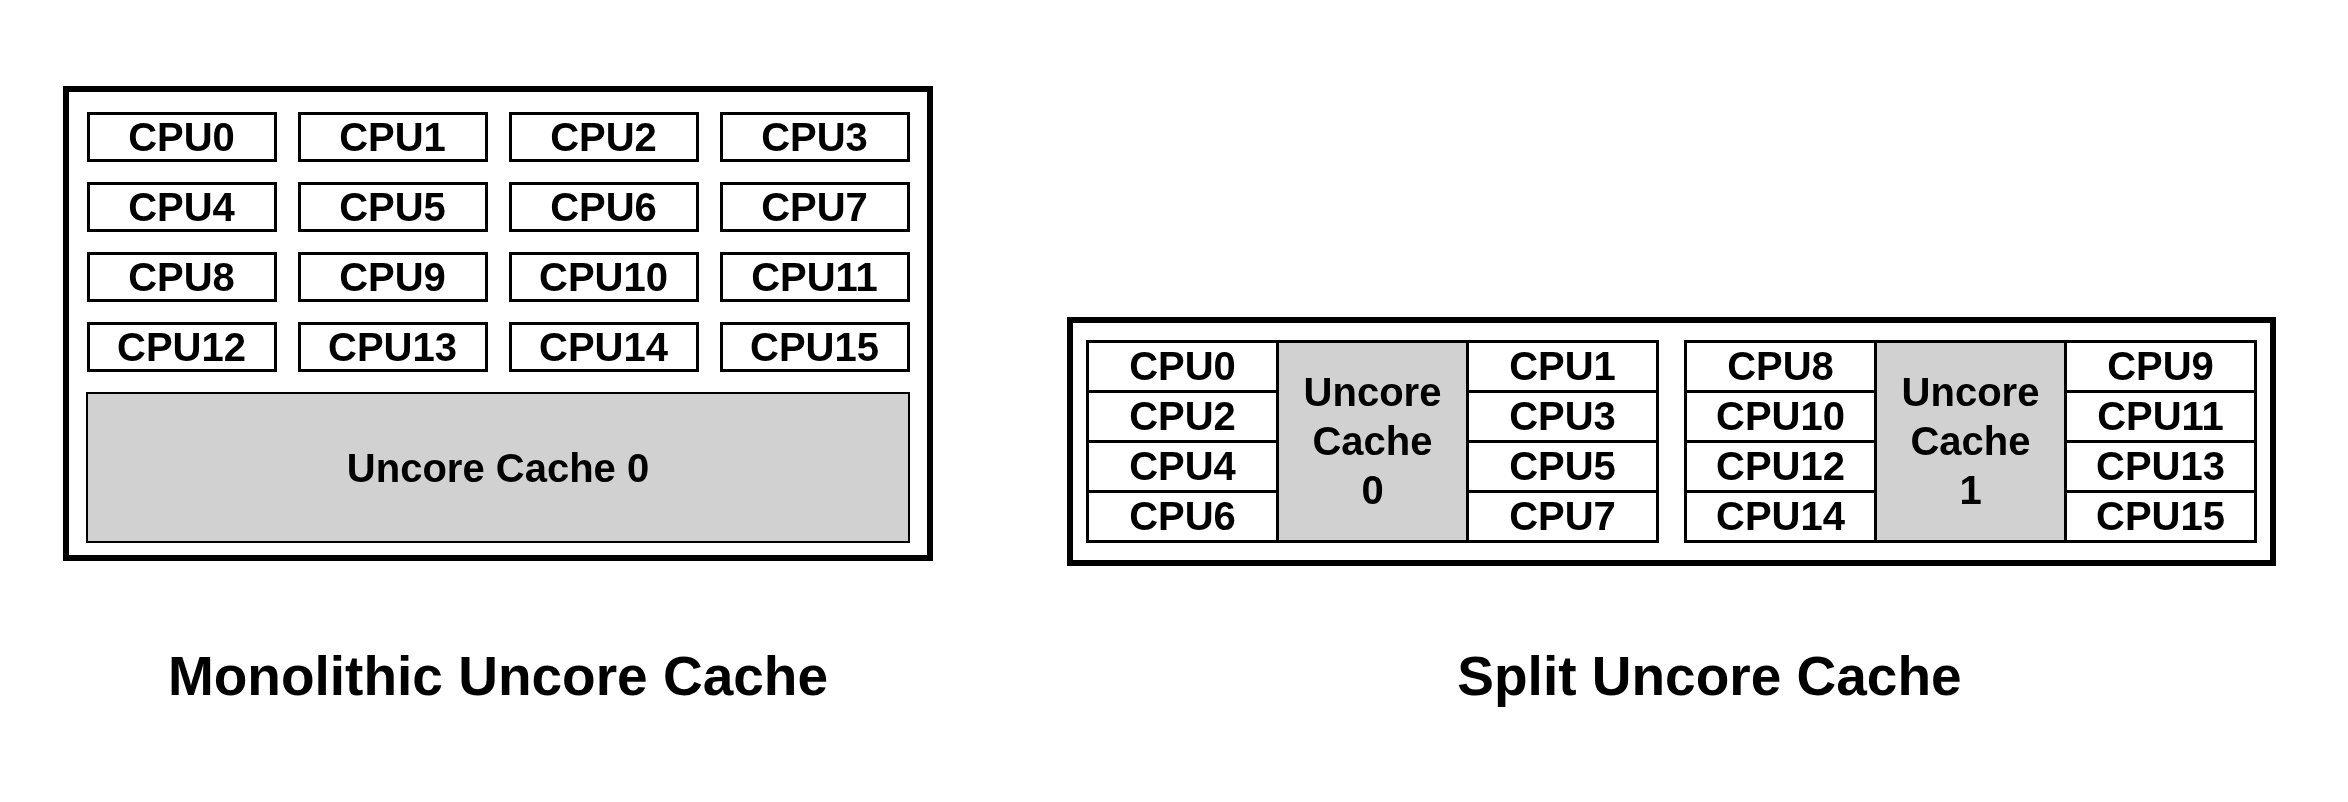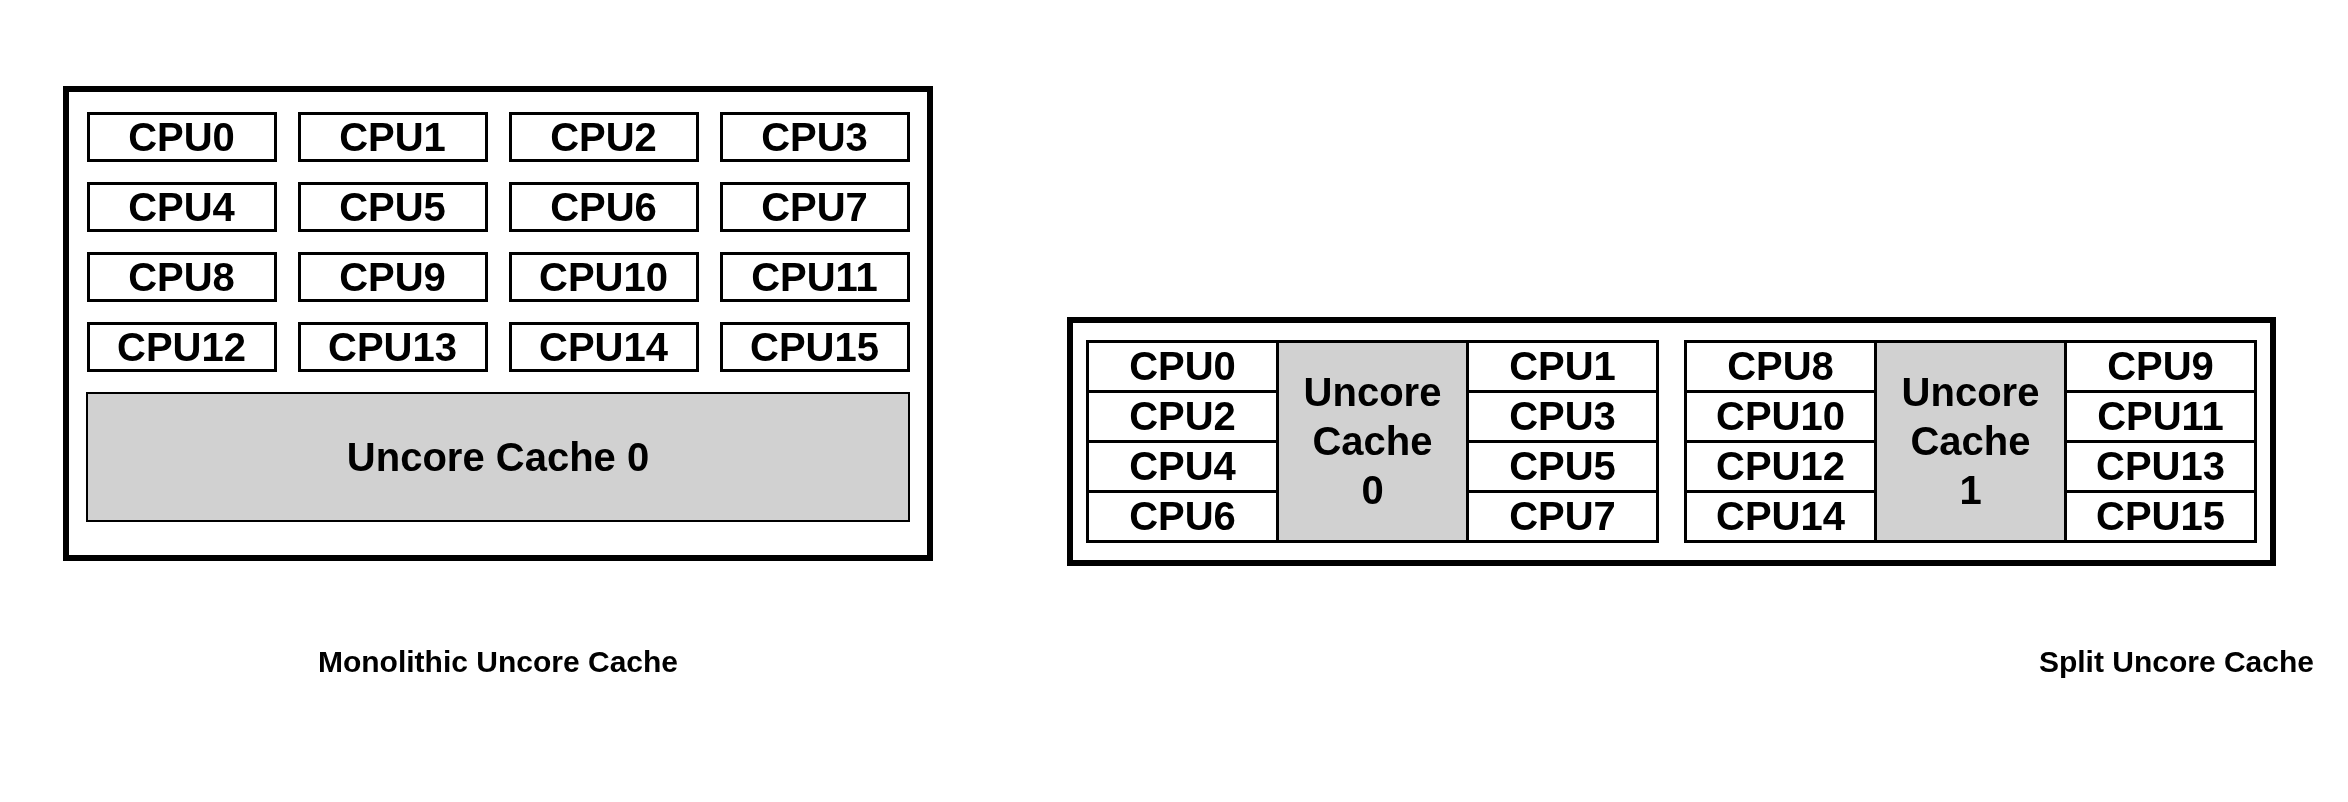--- a/index.html
+++ b/index.html
@@ -43,21 +43,21 @@
     border: 3px solid #000000;
     background: #ffffff;
     display: flex;
     align-items: center;
     justify-content: center;
     font-weight: bold;
     font-size: 40px;
     line-height: 1;
   }
   .uncore-mono {
-    height: 130px;
+    height: 151px;
     box-sizing: border-box;
     border: 2px solid #000000;
     background: #d1d1d1;
     display: flex;
     align-items: center;
     justify-content: center;
     font-weight: bold;
     font-size: 40px;
     line-height: 1;
   }
@@ -100,26 +100,26 @@
   .uncore-line {
     line-height: 49px;
   }
 
   
   .caption {
     position: absolute;
     top: 645px;
     text-align: center;
     font-weight: bold;
-    font-size: 30px;
+    font-size: 55px;
     line-height: 1.15;
     white-space: nowrap;
   }
   #caption-left  { left: 63px;   width: 870px; }
-  #caption-right { left: 1105px; width: 1209px; text-align: right; }
+  #caption-right { left: 1105px; width: 1209px; }
 </style>
 </head>
 <body>
 
 <div class="mono-outer">
   <div class="cpu-row">
     <div class="cpu-box">CPU0</div>
     <div class="cpu-box">CPU1</div>
     <div class="cpu-box">CPU2</div>
     <div class="cpu-box">CPU3</div>

